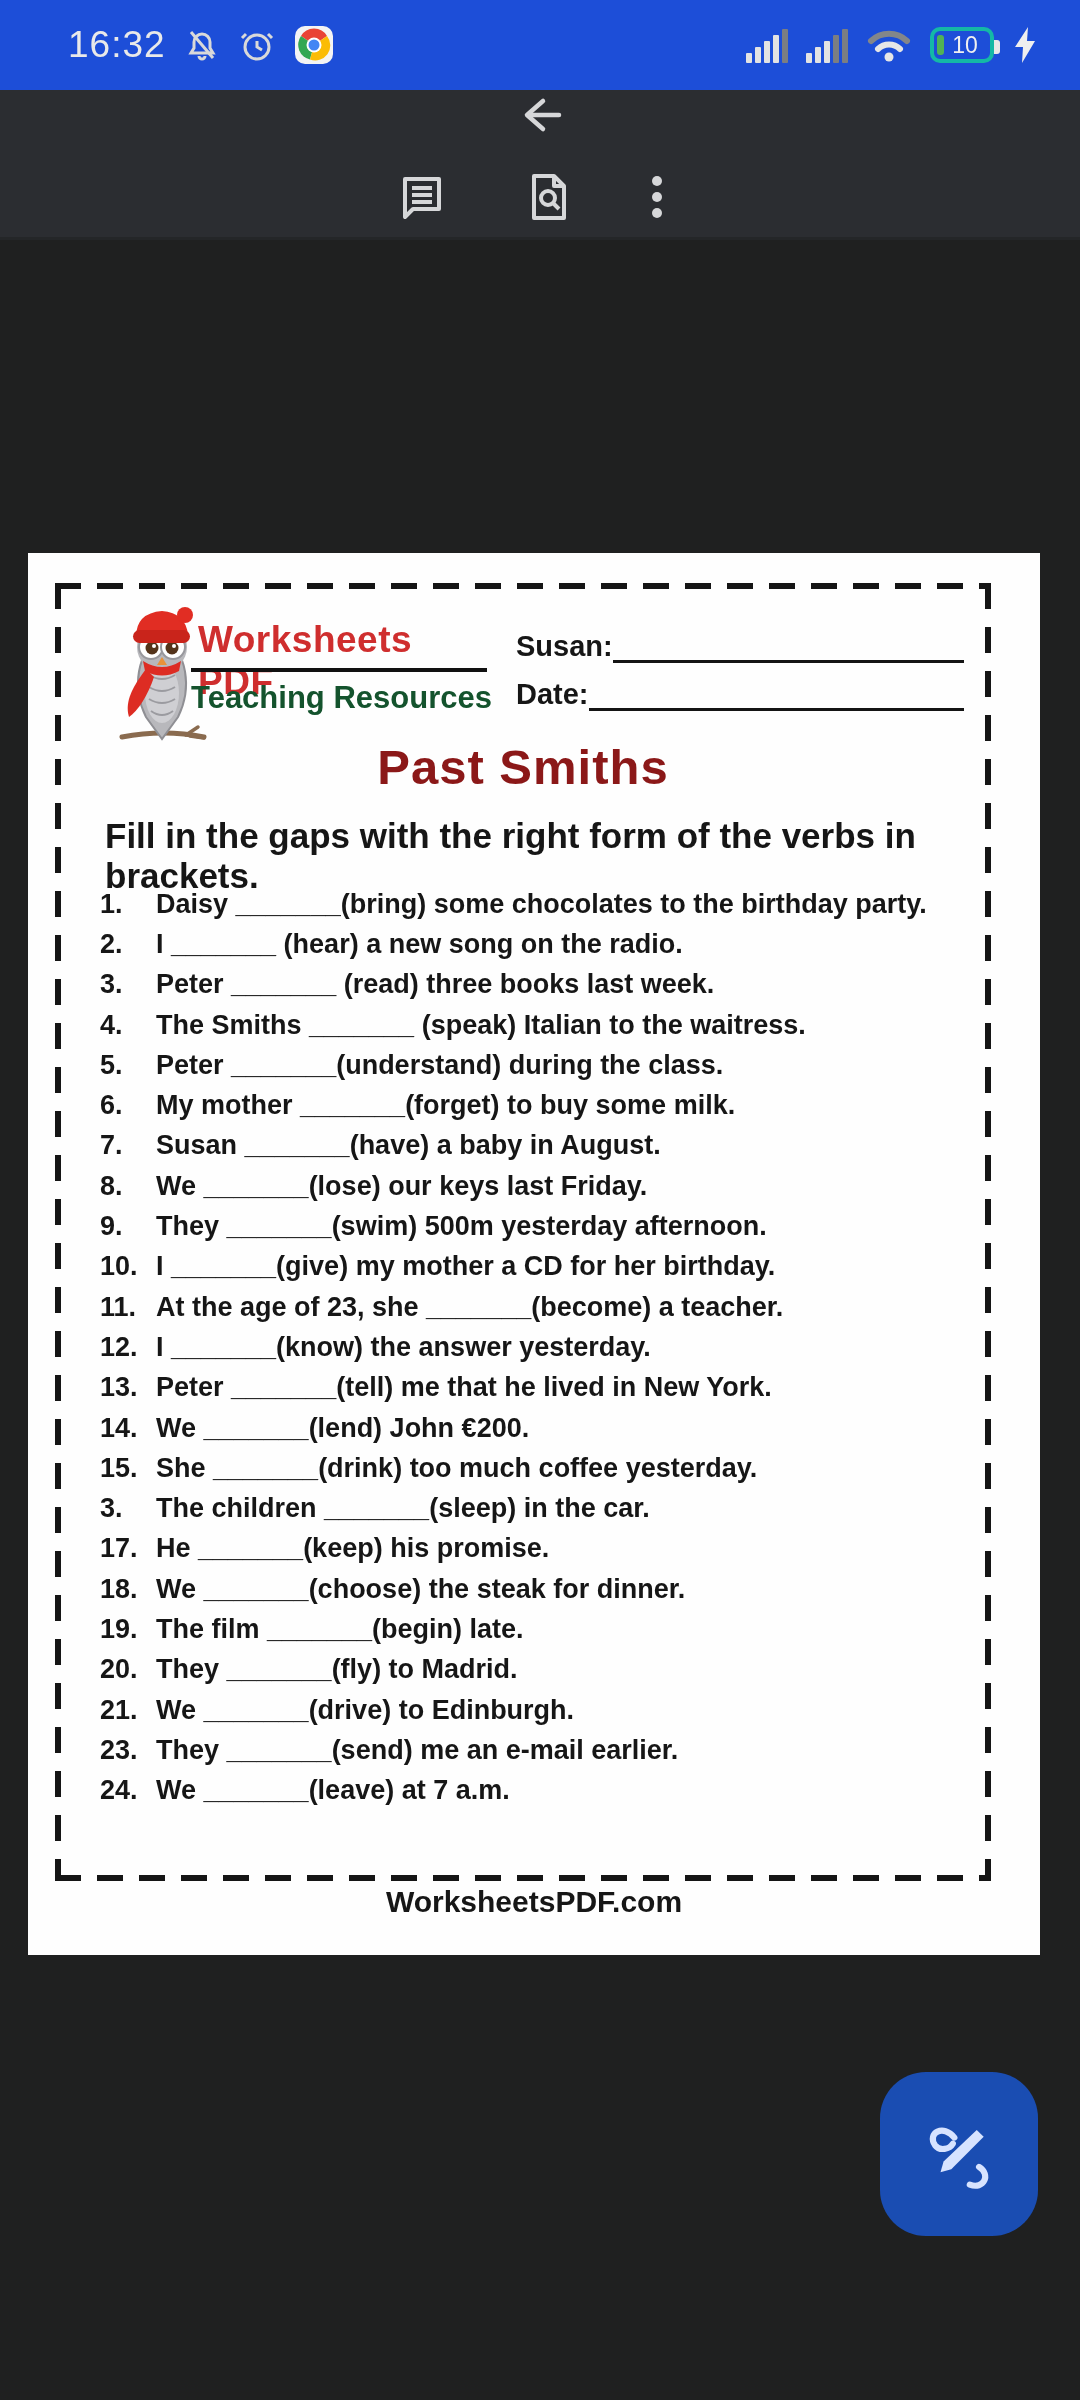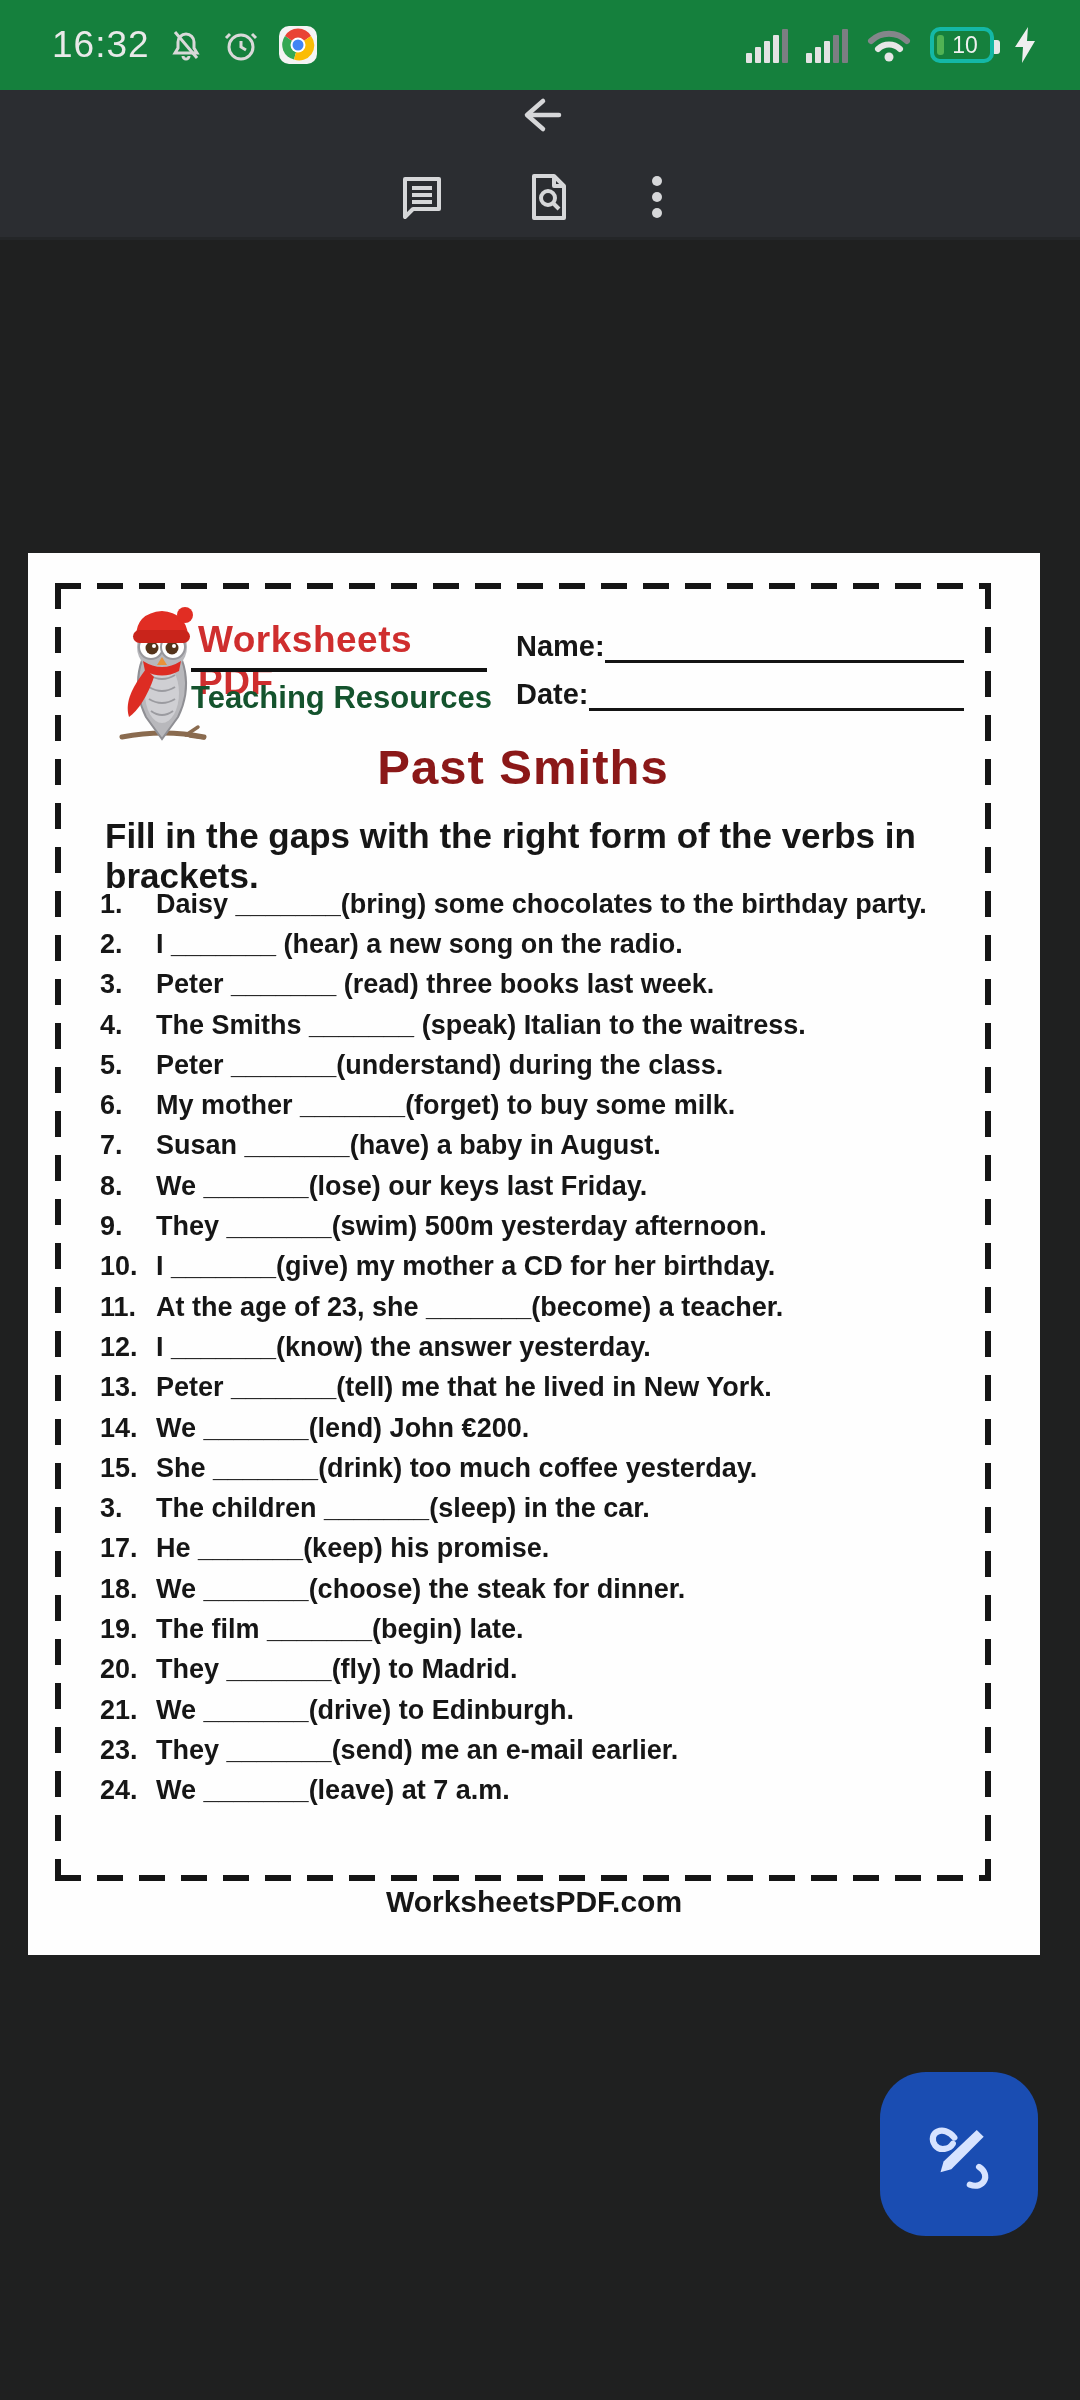--- a/index.html
+++ b/index.html
@@ -1,22 +1,22 @@
 <!DOCTYPE html>
 <html><head>
 <meta charset="utf-8">
 <style>
   * { margin:0; padding:0; box-sizing:border-box; }
   html,body { background:#000; }
   body { font-family:"Liberation Sans", sans-serif; }
   #screen { position:relative; width:1080px; height:2400px; background:#1f2020; overflow:hidden; margin:0 auto; }
 
   
-  .status-bar { position:absolute; left:0; top:0; width:1080px; height:90px; background:#15803d;
-    display:flex; align-items:center; justify-content:space-between; padding:0 42px 0 52px; }
+  .status-bar { position:absolute; left:0; top:0; width:1080px; height:90px; background:#1d4ed8;
+    display:flex; align-items:center; justify-content:space-between; padding:0 42px 0 68px; }
   .sb-left, .sb-right { display:flex; align-items:center; gap:18px; }
   .sb-time { color:#e9e9e9; font-size:37px; letter-spacing:1px; }
   .sb-icon { display:flex; align-items:center; }
   .sig { display:flex; align-items:flex-end; gap:3px; height:36px; }
   .sig i { display:block; width:6px; border-radius:1px; background:#e3e3e3; }
   .sig i.dim { background:#7b7e82; }
   .battery { position:relative; width:64px; height:36px; border:4px solid #14b8a6; border-radius:10px;
     display:flex; align-items:center; justify-content:center; }
   .battery .lvl { position:absolute; left:3px; top:4px; bottom:4px; width:7px; border-radius:3px; background:#51b254; }
   .battery .pct { color:#f0f0f0; font-size:23px; padding-left:6px; }
@@ -208,21 +208,21 @@
       <path d="M27 56 q19 12 38 0 l-2 10 q-17 9 -34 0 z" fill="#dd2c23"></path>
       <path d="M30 64 C18 80 8 96 13 112 C22 106 32 90 38 72 Z" fill="#dd2c23"></path>
     </svg>
 
     <div class="brand">Worksheets PDF</div>
     <div class="brand-rule"></div>
     <div class="tagline">Teaching Resources</div>
 
     <div class="fields">
       <div class="field-row">
-        <span class="field-label">Name:</span>
+        <span class="field-label">Susan:</span>
         <span class="field-line"></span>
       </div>
       <div class="field-row">
         <span class="field-label">Date:</span>
         <span class="field-line"></span>
       </div>
     </div>
 
     <div class="ws-title">Past Smiths</div>
     <div class="instruction">Fill in the gaps with the right form of the verbs in brackets.</div>

